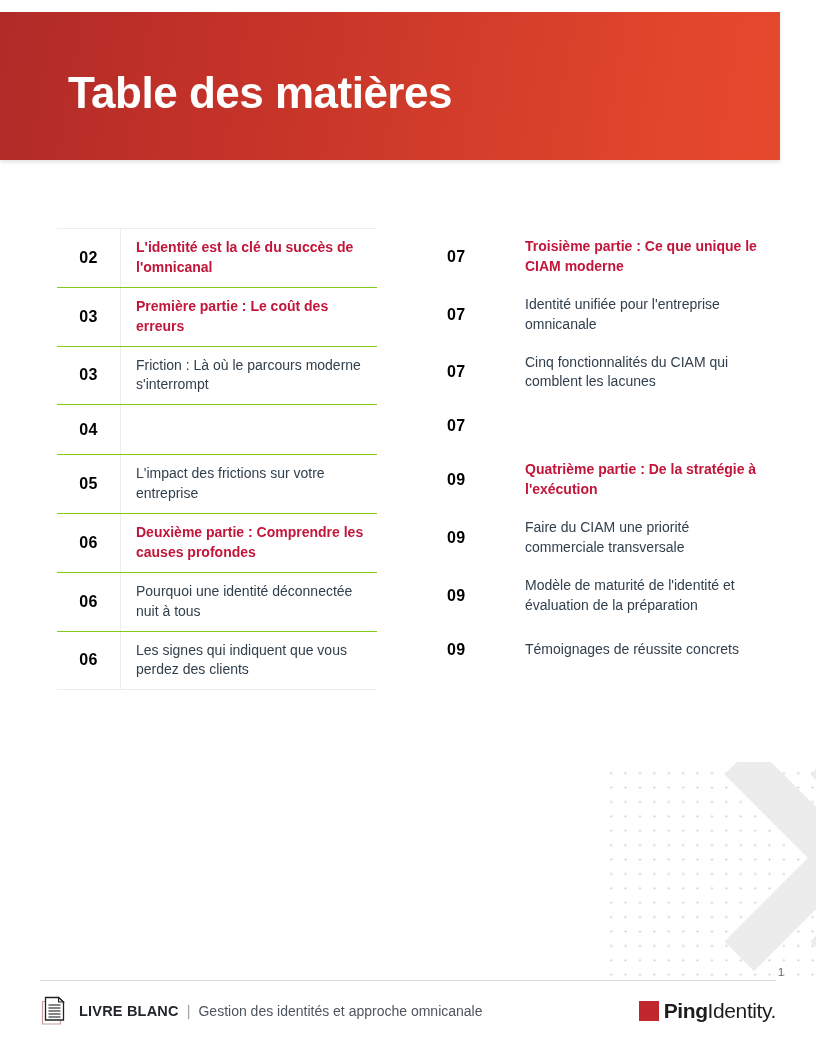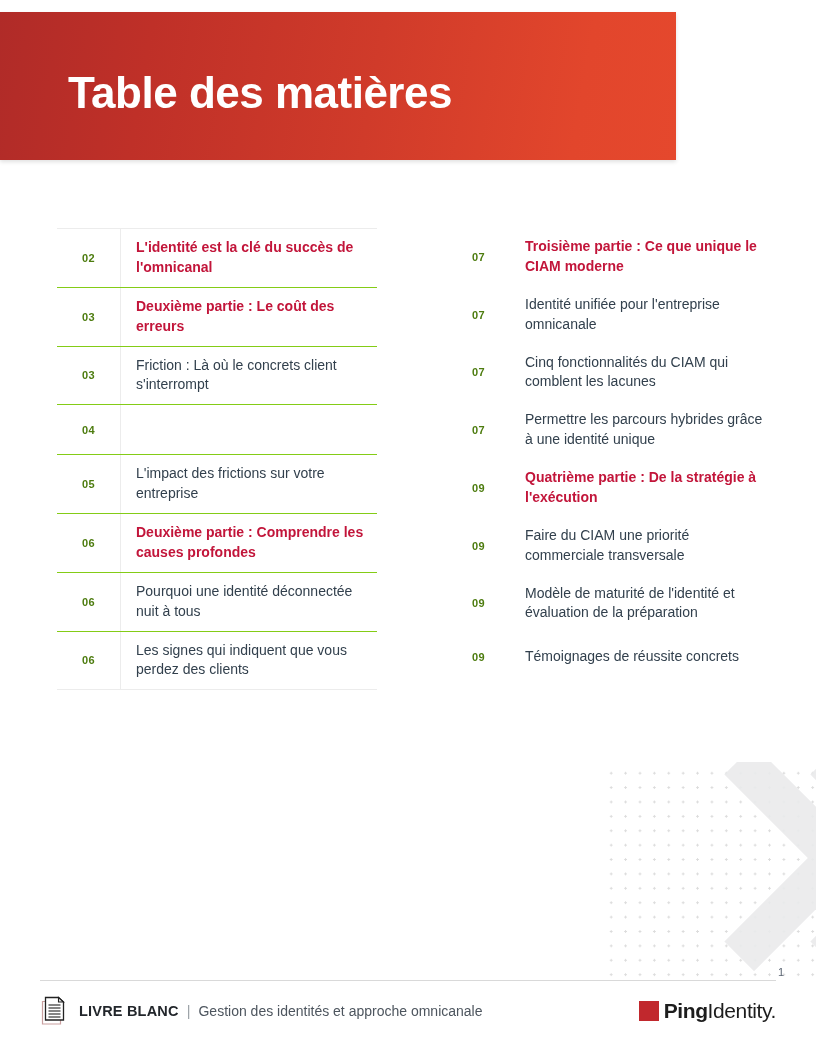--- a/index.html
+++ b/index.html
@@ -13,21 +13,21 @@
     font-family: "Liberation Sans", sans-serif;
     position: relative;
     overflow: hidden;
   }
 
   
   .header-banner {
     position: absolute;
     left: 0;
     top: 12px;
-    width: 676px;
+    width: 780px;
     height: 148px;
     background: linear-gradient(100deg, #b02b28 0%, #bf3028 22%, #d03b2a 55%, #e2462c 85%, #e5482d 100%);
     box-shadow: 0 2px 4px rgba(0,0,0,0.12);
   }
   .header-title {
     position: absolute;
     left: 68px;
     top: 56px;
     font-size: 44px;
     font-weight: bold;
@@ -78,24 +78,24 @@
     display: flex;
     align-items: center;
     min-height: 50px;
     box-sizing: border-box;
   }
   .toc.left .toc-row + .toc-row { border-top: 1px solid #84cc16; }
 
   .toc-num {
     width: 63px;
     flex: 0 0 63px;
-    font-size: 11px;
-    font-weight: bold;
-    color: #4d7c0f;
-    text-align: center;
+    font-size: 16px;
+    font-weight: bold;
+    color: #000000;
+    text-align: left;
     letter-spacing: 0.3px;
   }
   .toc.left .toc-num { border-right: 1px solid #ececec; align-self: stretch; display: flex; align-items: center; justify-content: center; }
 
   .toc-label {
     padding: 9px 0 9px 15px;
     font-size: 14px;
     line-height: 1.42;
     color: #32404d;
     font-weight: normal;
@@ -191,25 +191,25 @@
   <div class="deco-chev b"></div>
 </div>
 
 <div class="toc left" id="toc-left">
     <div class="toc-row">
       <div class="toc-num">02</div>
       <div class="toc-label part">L'identité est la clé du succès de l'omnicanal</div>
     </div>
     <div class="toc-row">
       <div class="toc-num">03</div>
-      <div class="toc-label part">Deuxième partie : Le coût des erreurs</div>
+      <div class="toc-label part">Première partie : Le coût des erreurs</div>
     </div>
     <div class="toc-row">
       <div class="toc-num">03</div>
-      <div class="toc-label">Friction : Là où le concrets client s'interrompt</div>
+      <div class="toc-label">Friction : Là où le parcours moderne s'interrompt</div>
     </div>
     <div class="toc-row">
       <div class="toc-num">04</div>
     </div>
     <div class="toc-row">
       <div class="toc-num">05</div>
       <div class="toc-label">L'impact des frictions sur votre entreprise</div>
     </div>
     <div class="toc-row">
       <div class="toc-num">06</div>
@@ -233,21 +233,20 @@
     <div class="toc-row">
       <div class="toc-num">07</div>
       <div class="toc-label">Identité unifiée pour l'entreprise omnicanale</div>
     </div>
     <div class="toc-row">
       <div class="toc-num">07</div>
       <div class="toc-label">Cinq fonctionnalités du CIAM qui comblent les lacunes</div>
     </div>
     <div class="toc-row">
       <div class="toc-num">07</div>
-      <div class="toc-label">Permettre les parcours hybrides grâce à une identité unique</div>
     </div>
     <div class="toc-row">
       <div class="toc-num">09</div>
       <div class="toc-label part">Quatrième partie : De la stratégie à l'exécution</div>
     </div>
     <div class="toc-row">
       <div class="toc-num">09</div>
       <div class="toc-label">Faire du CIAM une priorité commerciale transversale</div>
     </div>
     <div class="toc-row">

